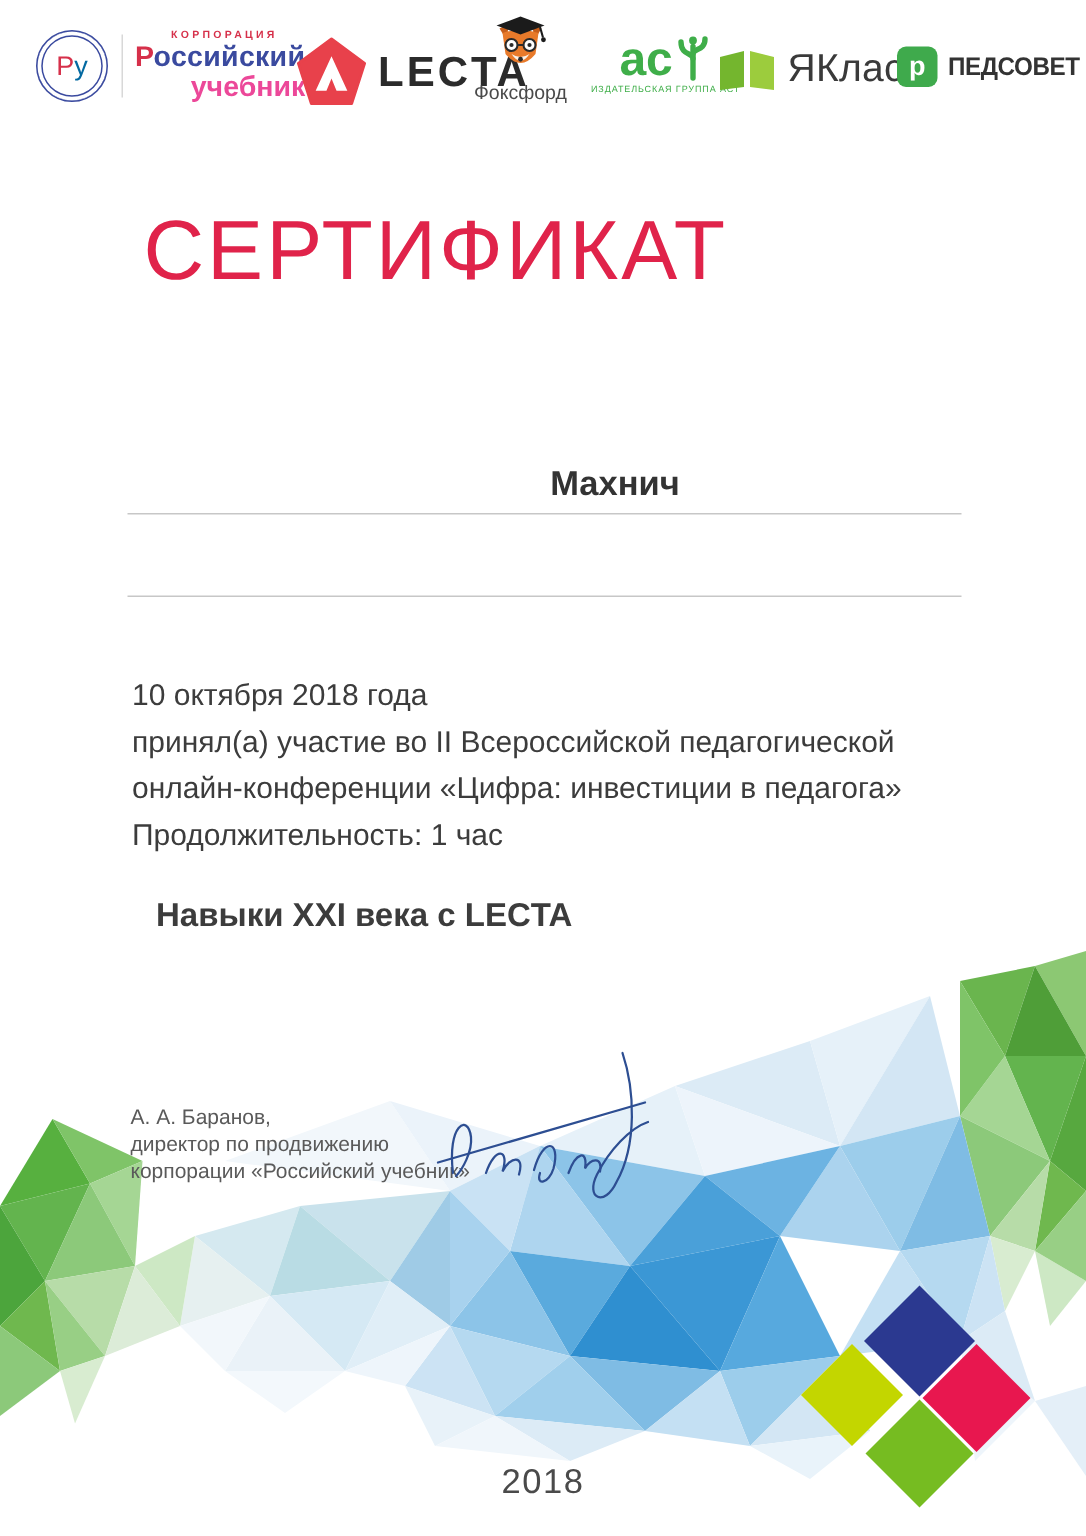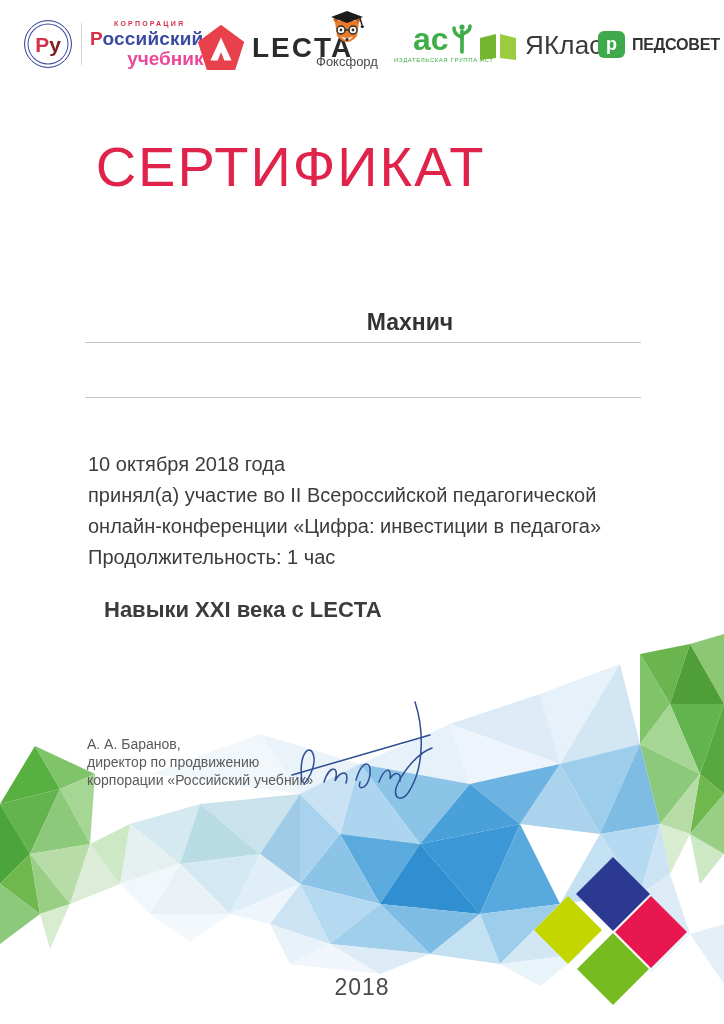--- a/index.html
+++ b/index.html
@@ -8,21 +8,21 @@
     background:#ffffff;overflow:hidden;
     font-family:"Liberation Sans",sans-serif;color:#3c3c3c;
   }
   
   .logos{position:absolute;top:0;left:0;width:724px;height:90px;}
   .logo{position:absolute;display:flex;align-items:center;}
   
   .logo-ru{left:24px;top:20px;}
   .ru-mark{width:46px;height:46px;border:1.5px solid #3a4a9f;border-radius:50%;
     display:flex;align-items:center;justify-content:center;box-shadow:inset 0 0 0 2.5px #fff, inset 0 0 0 3.5px #3a4a9f;}
-  .ru-mark span{display:block;font-weight:bold;font-size:21px;color:#7f1d1d;line-height:1;}
+  .ru-mark span{display:block;font-weight:normal;font-size:18px;color:#0369a1;line-height:1;}
   .ru-mark span::first-letter{color:#d6304a;}
   .ru-divider{width:1px;height:42px;background:#d8d8d8;margin:0 8px 0 9px;}
   .ru-text{display:flex;flex-direction:column;line-height:1;}
   .ru-sup{display:block;font-size:7px;letter-spacing:2.2px;color:#d6304a;font-weight:bold;margin:0 0 2px 24px;}
   .ru-line1{display:block;font-size:19px;font-weight:bold;color:#3a4a9f;letter-spacing:.2px;}
   .ru-line1::first-letter{color:#d6304a;}
   .ru-line2{display:block;font-size:19px;font-weight:bold;color:#ec4899;text-align:right;margin-top:1px;}
   
   .logo-lecta{left:197px;top:24px;}
   .lecta-label{font-size:28px;font-weight:bold;color:#2b2b2b;letter-spacing:2px;margin-left:7px;}

